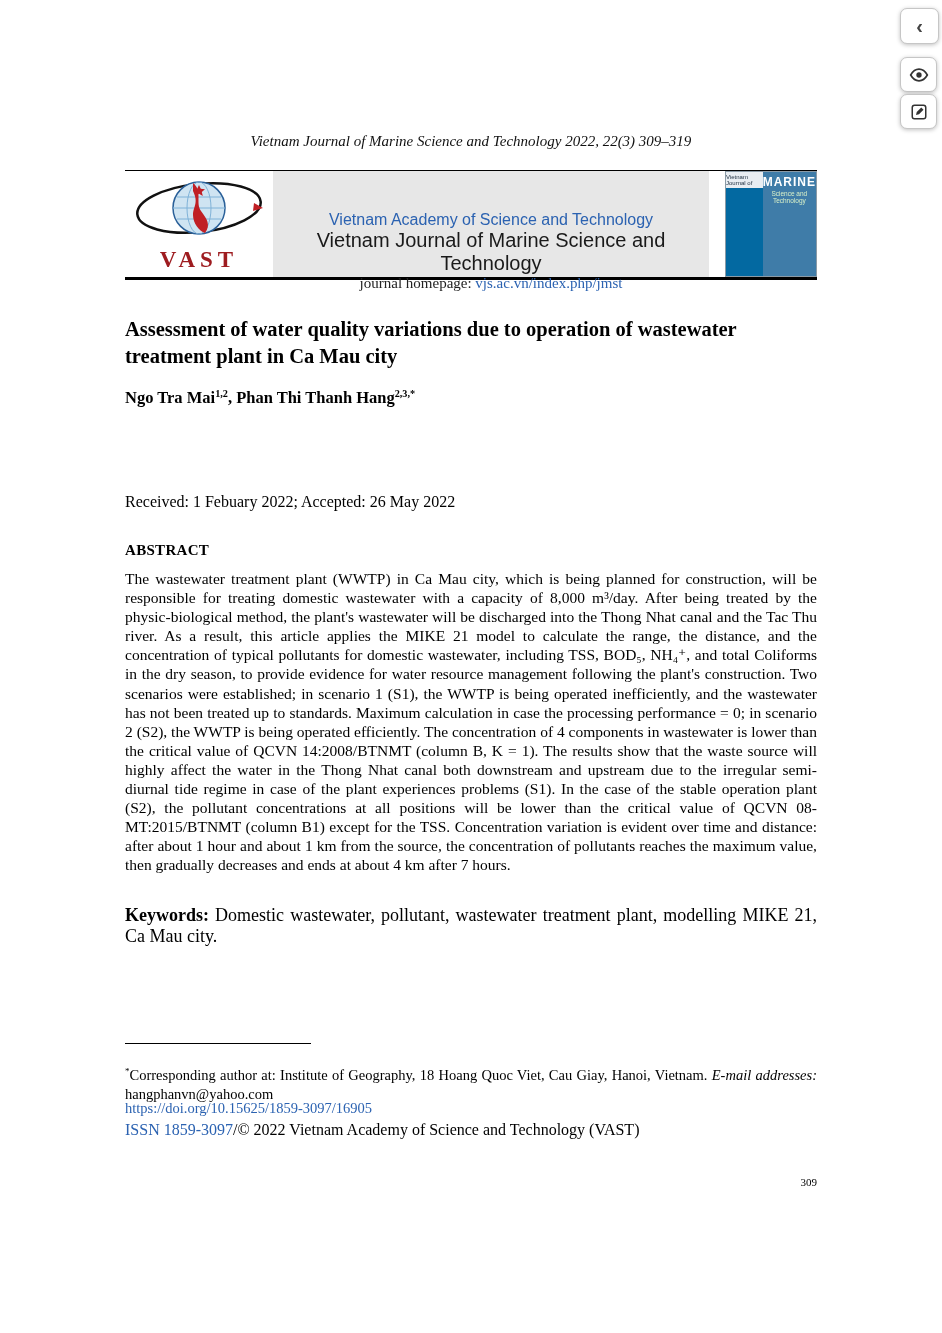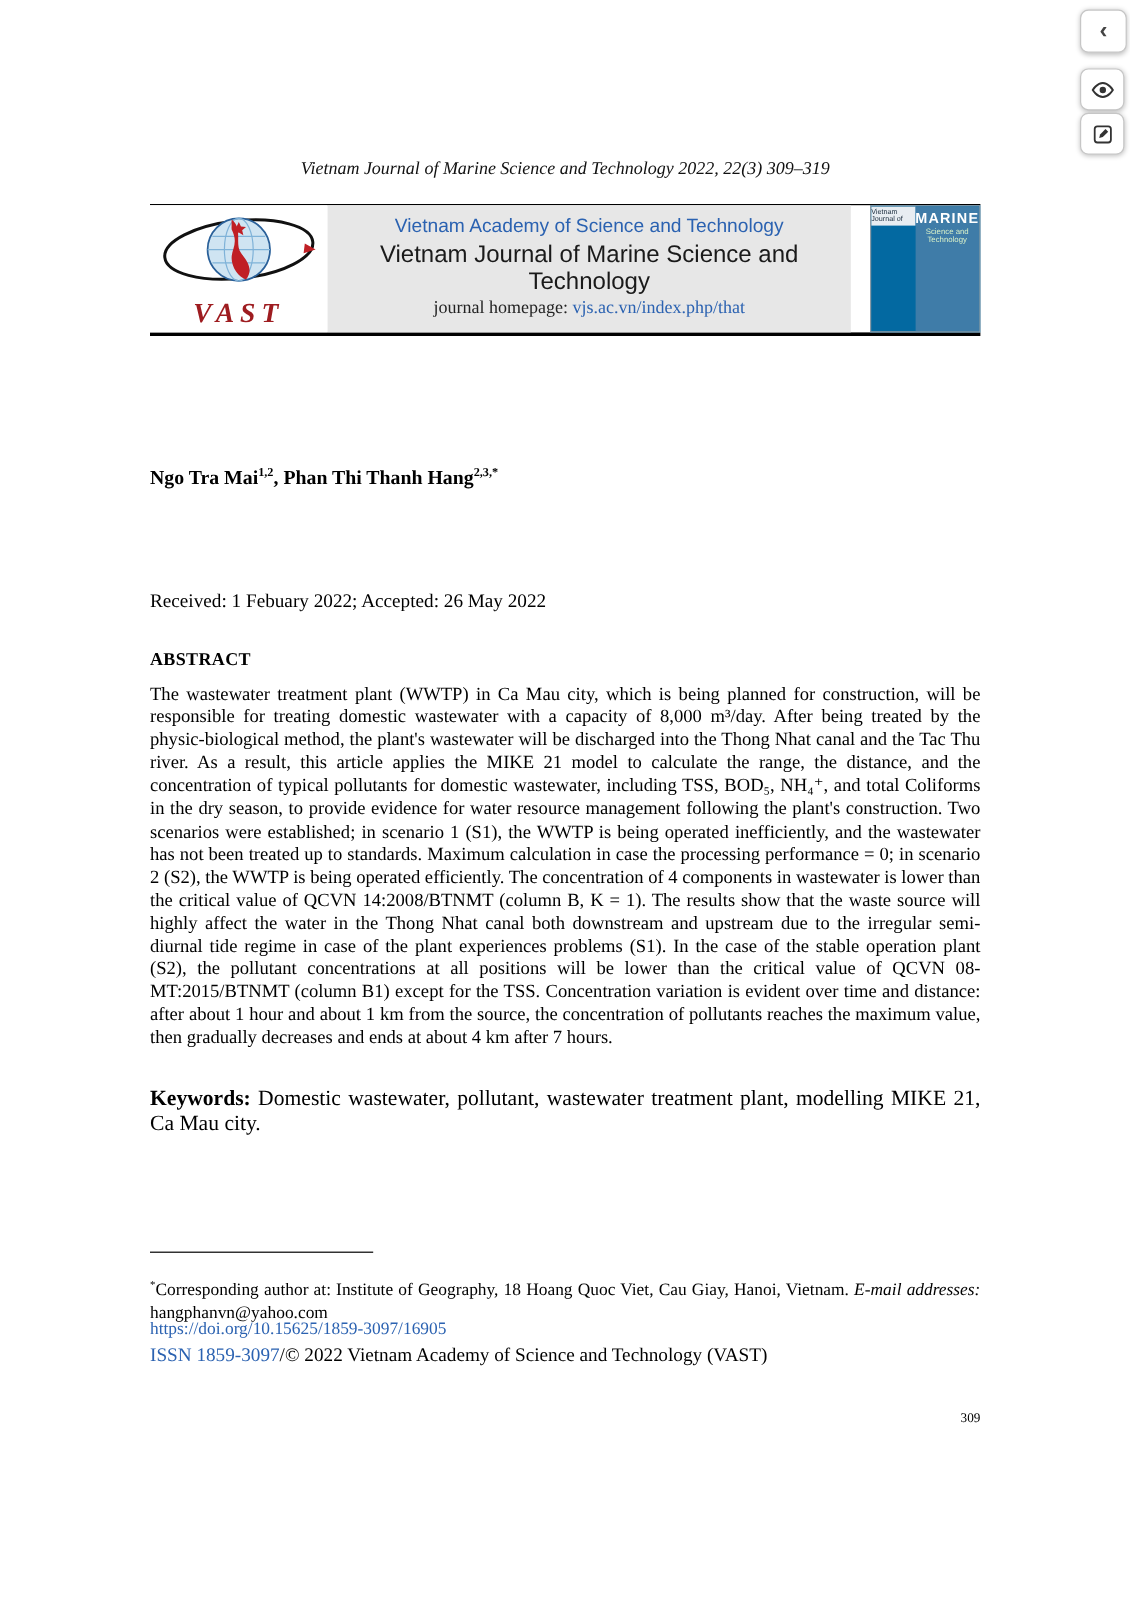--- a/index.html
+++ b/index.html
@@ -16,27 +16,27 @@
     text-align:center; font-style:italic; font-size:15px; color:#111;
   }
 
   
   .masthead {
     position:absolute; top:170px; left:0; width:692px; height:110px;
     border-top:1.5px solid #000; border-bottom:3px solid #000;
     display:flex; align-items:stretch; box-sizing:border-box;
   }
   .logo-cell { width:148px; display:flex; flex-direction:column; align-items:center; justify-content:center; background:#fff; }
-  .logo-text { font-weight:bold; font-size:23px; letter-spacing:5px; color:#9e1c20; margin-top:2px; font-family:"Liberation Serif",serif;font-style:italic; }
+  .logo-text { font-weight:bold; font-size:23px; letter-spacing:5px; color:#9e1c20; margin-top:2px; font-family:"Liberation Serif",serif; }
   .mast-center {
     flex:1; background:#e7e7e7; margin-right:16px;
     display:flex; flex-direction:column; justify-content:space-between;
     text-align:center; padding:9px 6px 11px 6px; box-sizing:border-box;
   }
-  .mast-academy { color:#2b62b1; font-size:16px; font-family:"Liberation Sans",sans-serif; }
+  .mast-academy { color:#2b62b1; font-size:16px; font-family:"Liberation Sans",sans-serif;margin-top:31px; }
   .mast-journal { color:#1a1a1a; font-size:20px; font-family:"Liberation Sans",sans-serif; }
   .mast-homepage { font-size:15px; color:#222; }
   .link { color:#2b62b1; text-decoration:none; cursor:pointer; }
   .cover {
     width:92px; background:#0369a1; border:1px solid #8a9aa6; box-sizing:border-box;
     display:flex; overflow:hidden;justify-content:space-between;
   }
   .cover-top { height:16px; background:#e8edf2; color:#234; font-size:6px; font-family:"Liberation Sans",sans-serif; display:flex; align-items:center; justify-content:center; }
   .cover-band { background:#3f7ca8; color:#fff; text-align:center; padding:3px 0 4px 0; }
   .cover-band .big { font-family:"Liberation Sans",sans-serif; font-weight:bold; font-size:12px; letter-spacing:1px; display:block; }
@@ -123,36 +123,37 @@
             <path d="M120 36l10-3-9-5z" fill="#c01f25"></path>
           </svg>
         </span>
         <div class="logo-text">VAST</div>
       </div>
 
       <div class="mast-center">
         <div class="mast-academy">Vietnam Academy of Science and Technology</div>
         <div class="mast-journal">Vietnam Journal of Marine Science and Technology</div>
         <div class="mast-homepage">
-          <span>journal homepage: </span><span class="link">vjs.ac.vn/index.php/that</span>
+          <span>journal homepage: </span><span class="link">vjs.ac.vn/index.php/jmst</span>
         </div>
       </div>
 
       <div class="cover">
         <div class="cover-top">Vietnam Journal of</div>
         <div class="cover-band">
           <span class="big">MARINE</span>
           <span class="small">Science and Technology</span>
         </div>
         <div class="cover-mid"></div>
         <div class="cover-strip"></div>
         <div class="cover-bottom"></div>
       </div>
     </div>
 
+    <div class="article-title">Assessment of water quality variations due to operation of wastewater treatment plant in Ca Mau city</div>
 
     <div class="authors">
       <span><span>Ngo Tra Mai</span><sup>1,2</sup></span><span>, </span><span><span>Phan Thi Thanh Hang</span><sup>2,3,*</sup></span>
     </div>
 
 
     <div class="received">Received: 1 Febuary 2022; Accepted: 26 May 2022</div>
 
     <div class="abstract-heading">ABSTRACT</div>
 

